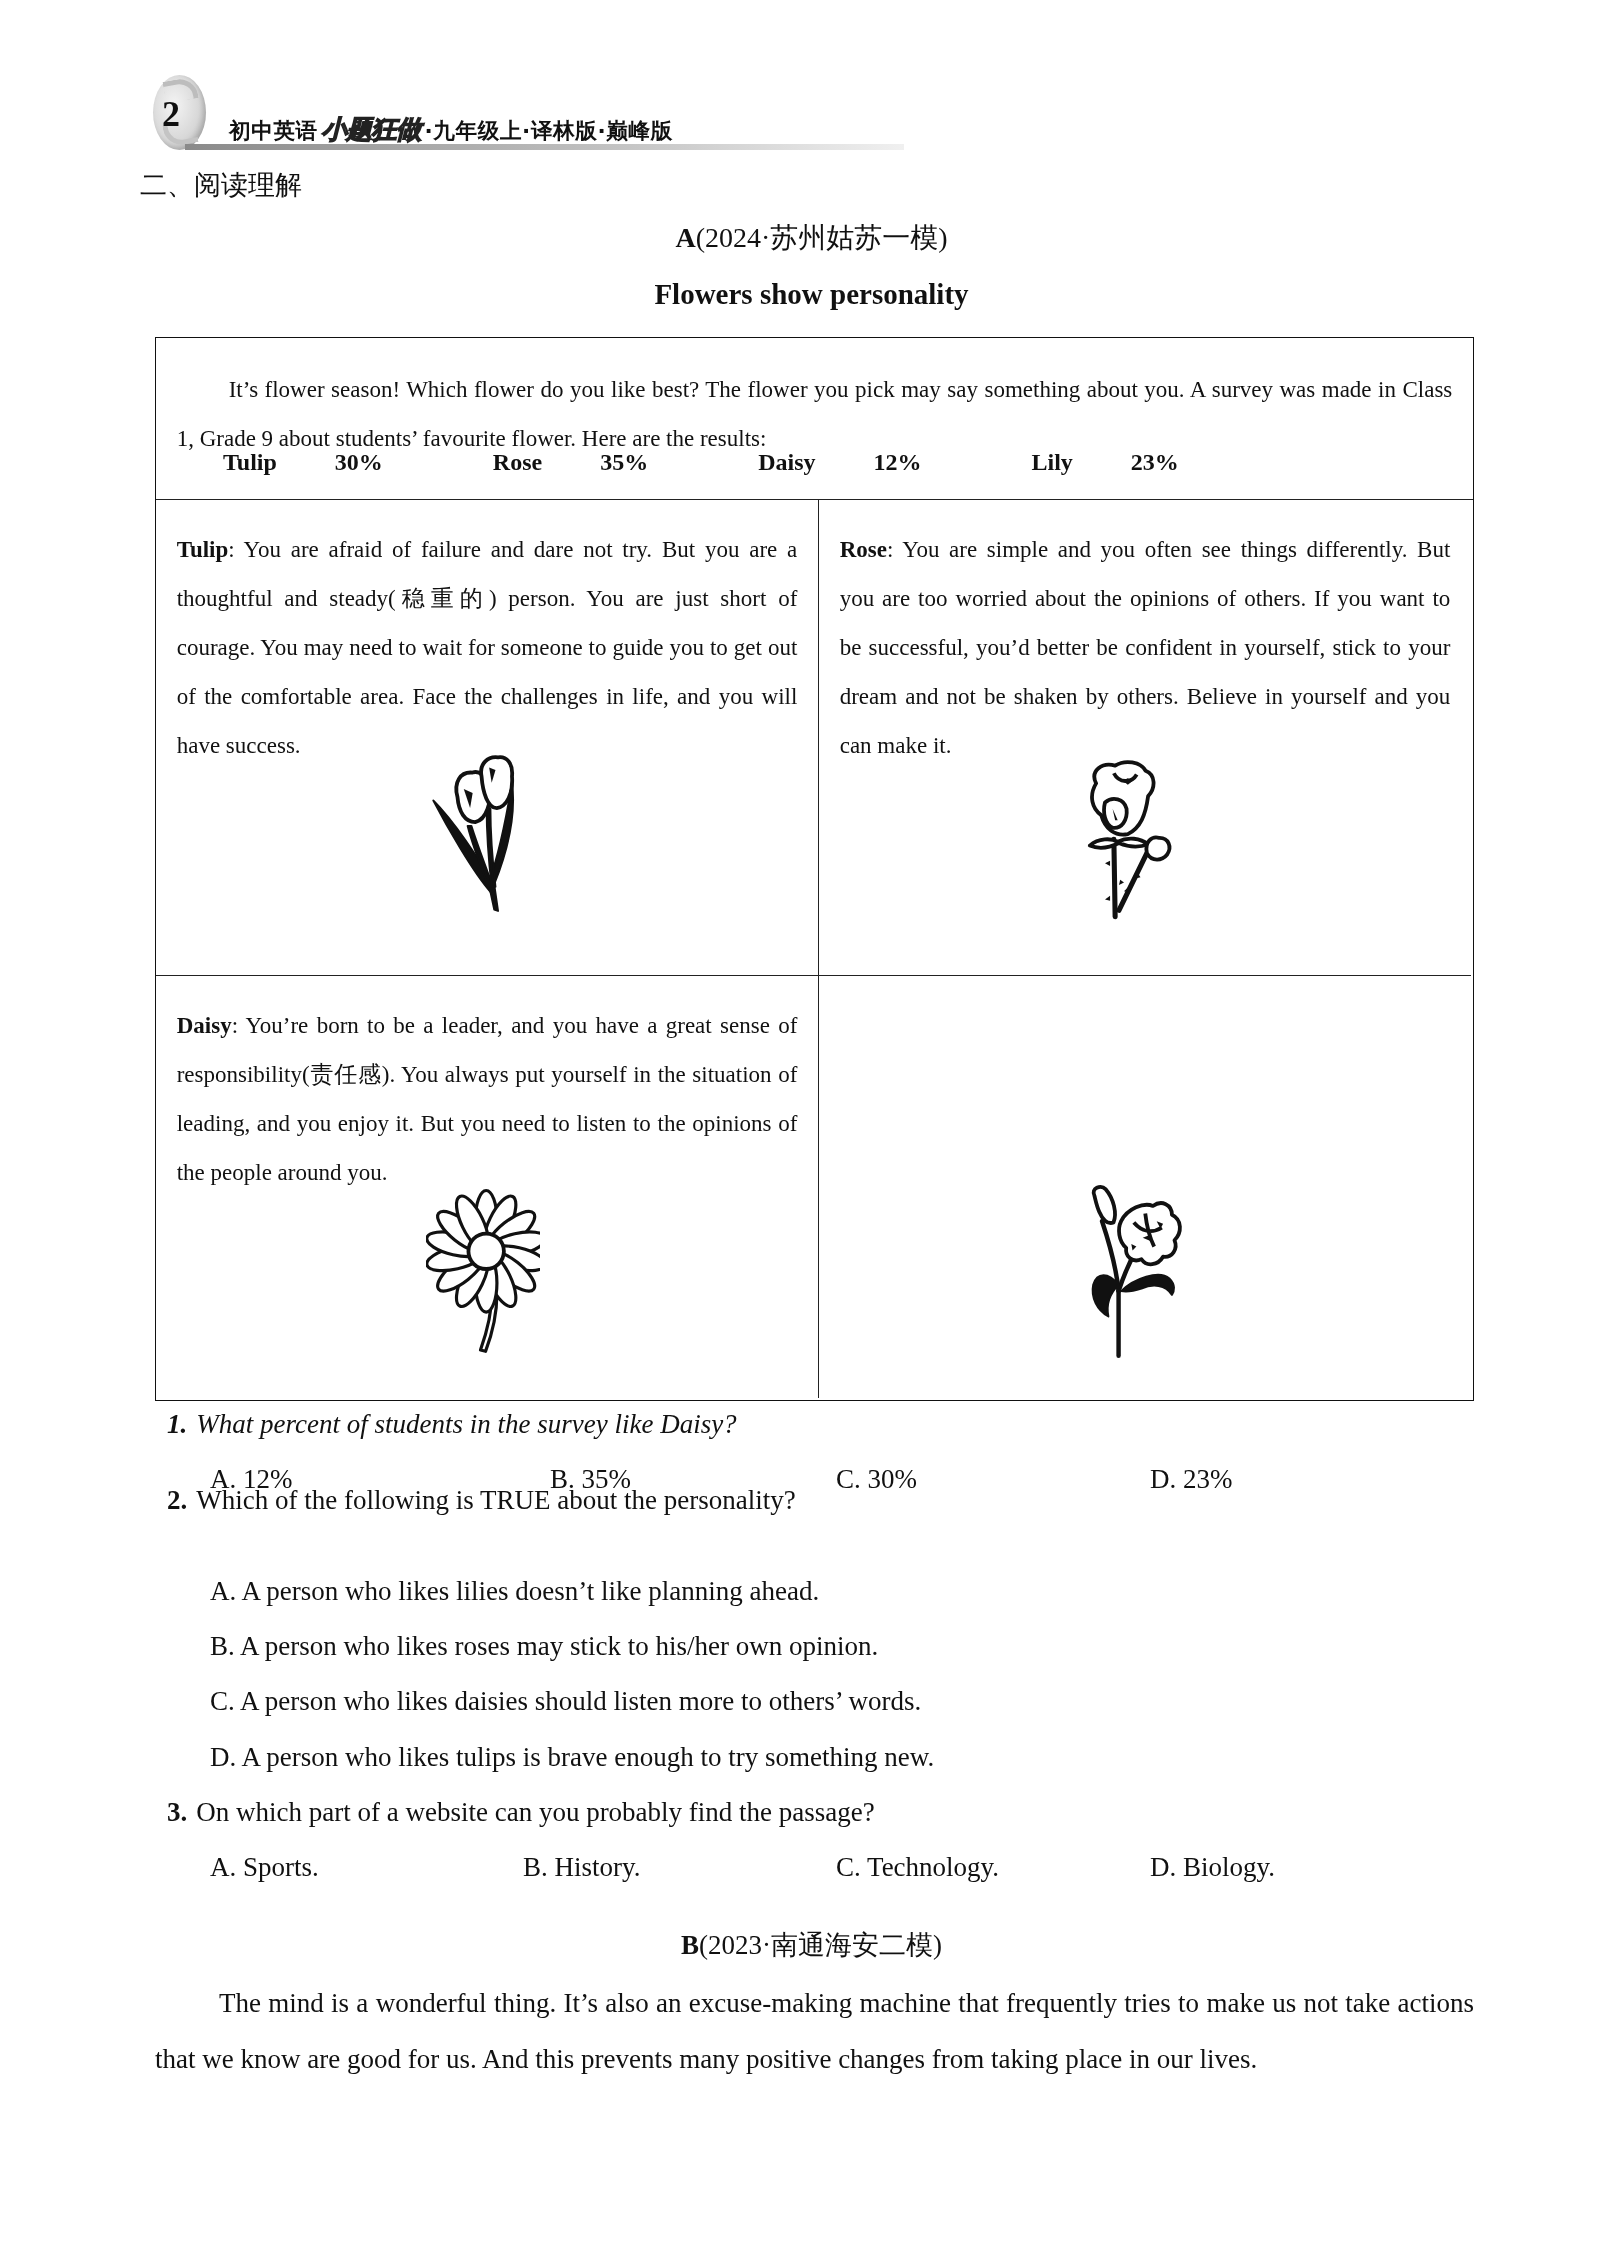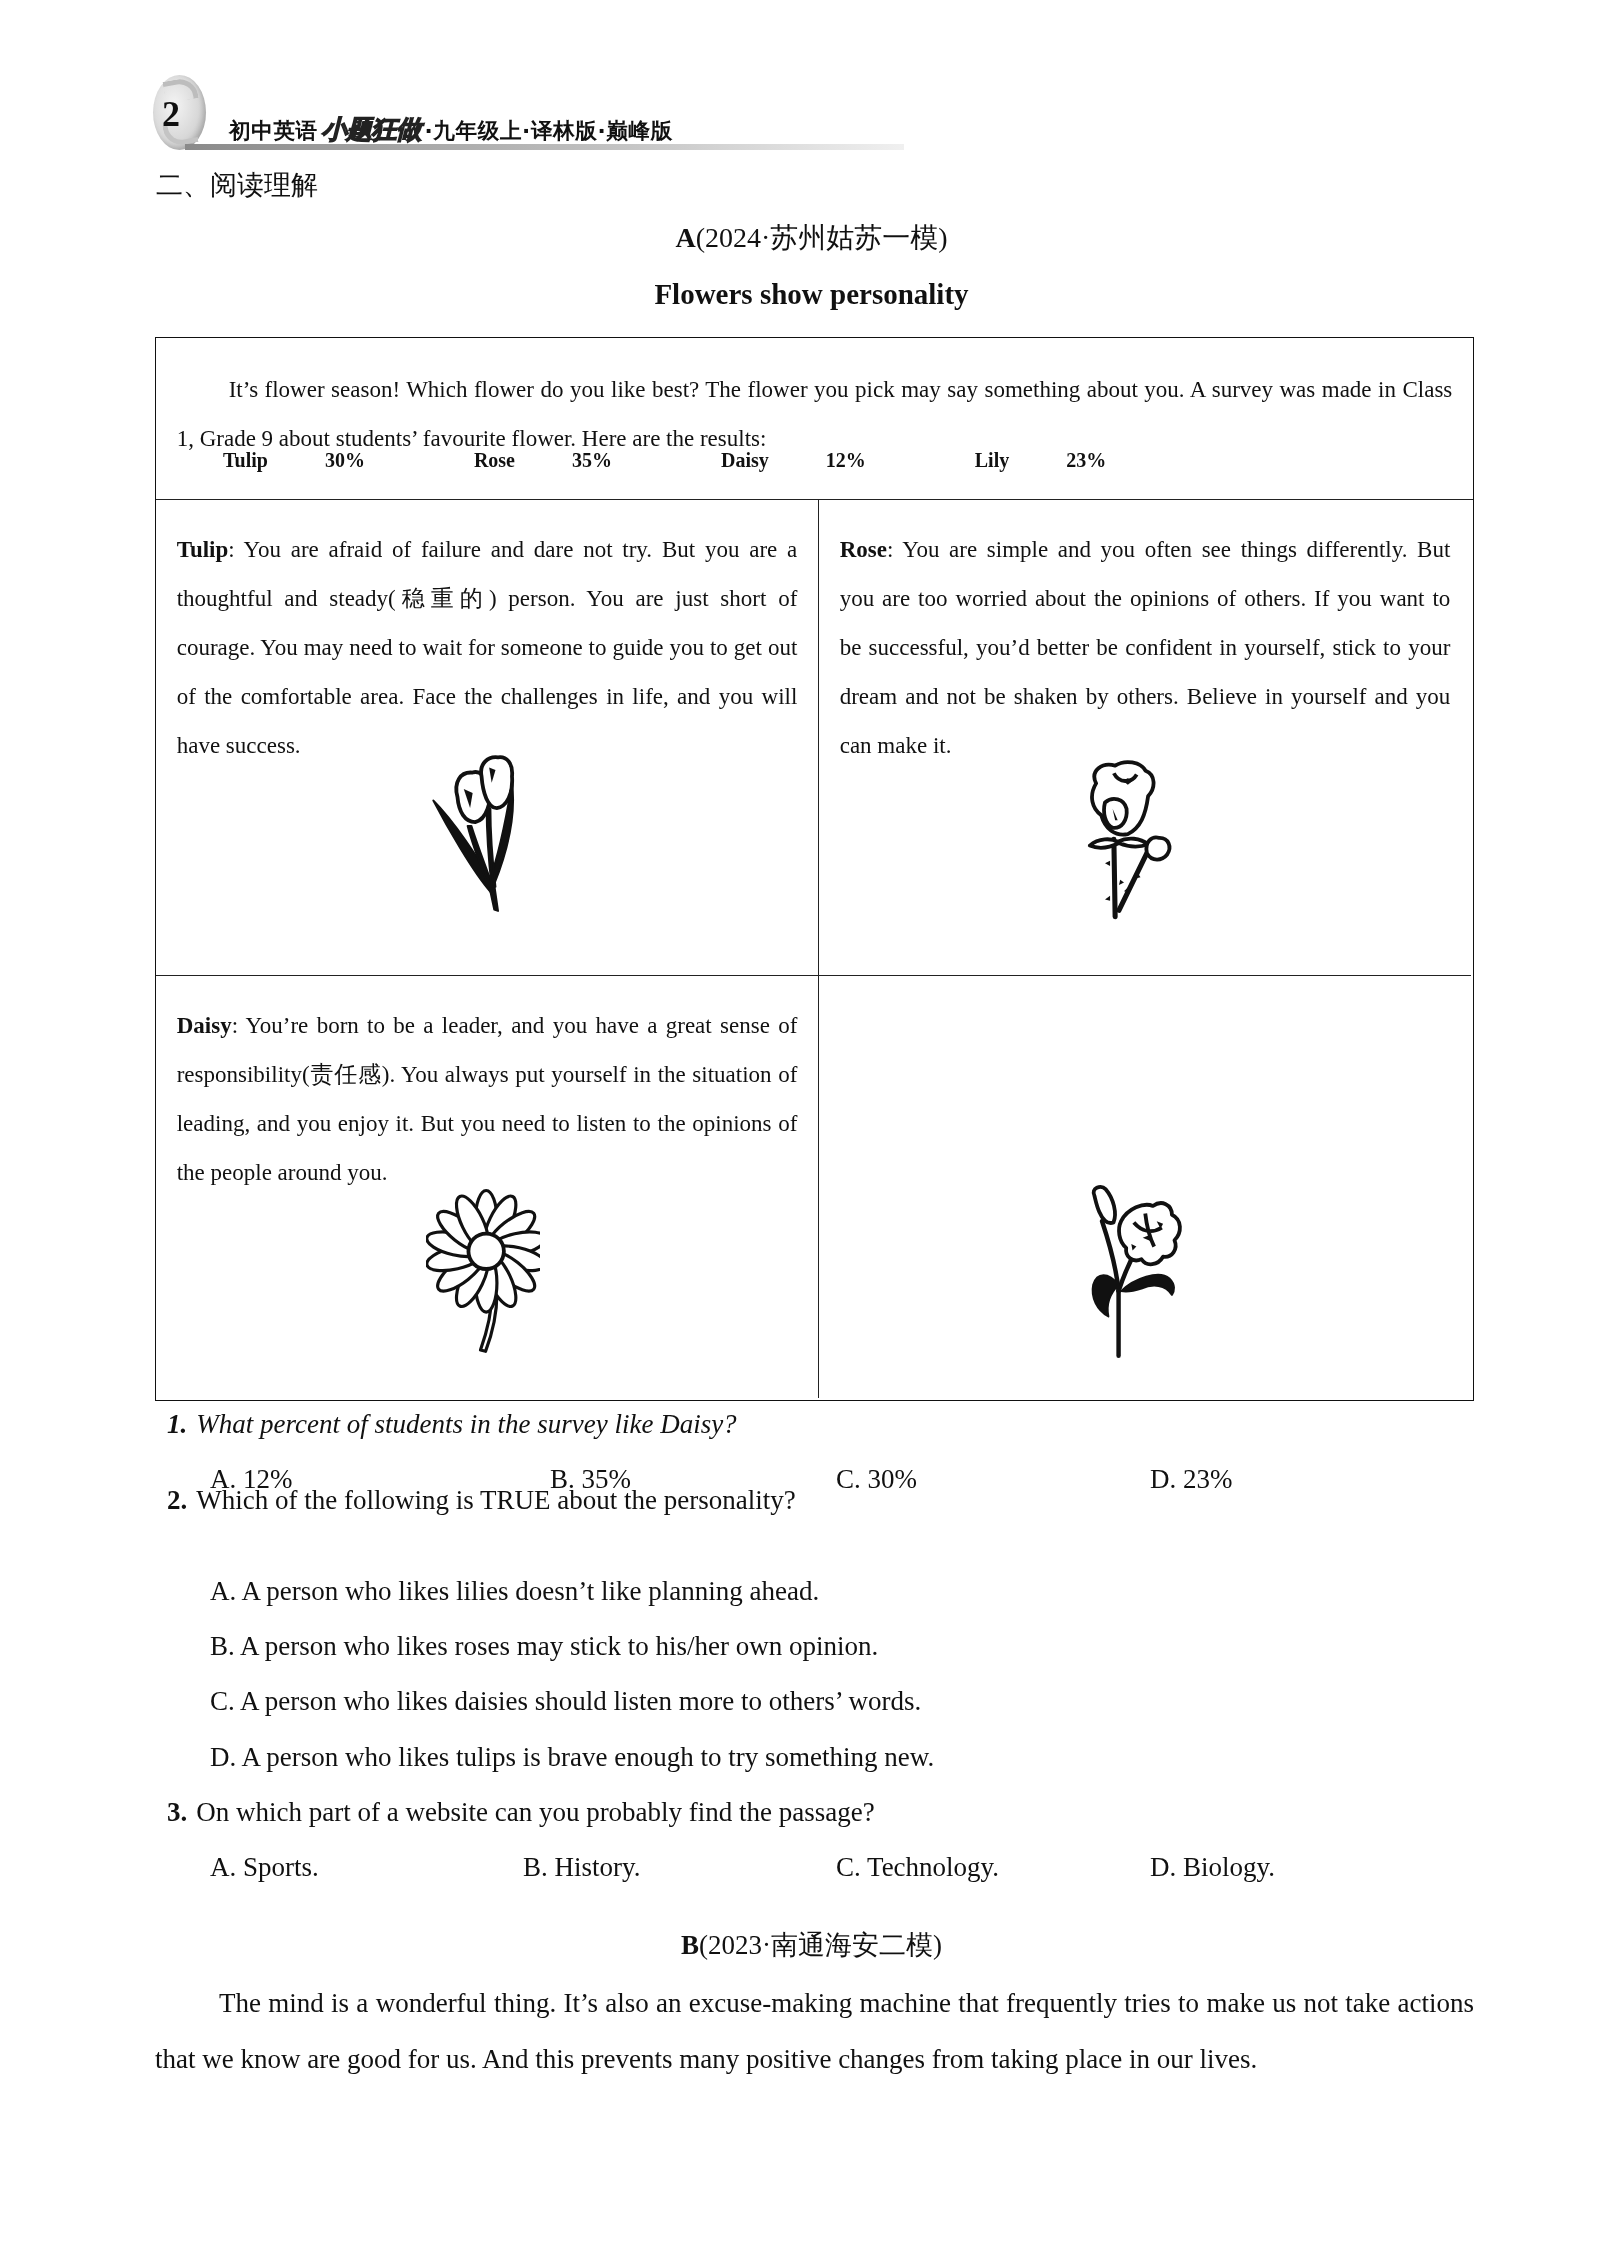--- a/index.html
+++ b/index.html
@@ -17,35 +17,35 @@
                border-bottom: 5.1px solid #c4c4c4; border-left: 5.1px solid #c4c4c4; border-radius: 0 0 0 19px; transform: rotate(-10deg); }
   .hdr-num { position: absolute; left: 28px; top: 18px; font-size: 36px; font-weight: bold;
              font-family: "Liberation Serif", serif; color: #111; z-index: 2; }
   .hdr-title { position: absolute; left: 95px; top: 38px; font-family: "DejaVu Sans", sans-serif;
                font-weight: bold; font-size: 21.6px; letter-spacing: 0.6px; white-space: nowrap; color: #111; }
   .hdr-brand { font-family: "DejaVu Serif", serif; font-style: italic; font-size: 25.4px; font-weight: bold;
                color: #e8e8e8; -webkit-text-stroke: 1.3px #222; margin: 0 3.8px; letter-spacing: -0.6px; }
   .hdr-rule { position: absolute; left: 51px; top: 69px; width: 719px; height: 6.4px;
               background: linear-gradient(to right, #8a8a8a 0%, #b8b8b8 50%, #f0f0f0 100%); }
 
-  .section-title { position: absolute; left: 156px; top: 167px; font-family: Liberation Serif, serif;
+  .section-title { position: absolute; left: 140px; top: 167px; font-family: Liberation Serif, serif;
                    font-size: 27px; color: #111; }
 
   .center-h { position: absolute; left: 0; width: 1623px; text-align: center; }
   .source-a { top: 219px; font-size: 28px; }
   .source-a b, .source-b b { font-weight: bold; }
   .passage-title { top: 278px; font-size: 29px; font-weight: bold; }
 
   
   .tbl { position: absolute; left: 155px; top: 337px; width: 1319px; height: 1064px;
          border: 1.9px solid #111; box-sizing: border-box; }
   .intro { position: absolute; left: 0; top: 0; width: 100%; height: 162px; border-bottom: 1.3px solid #222;
            box-sizing: border-box; padding: 19px 12.7px 0 12.7px; }
   .intro p { margin: 8px; font-size: 23px; line-height: 49px; text-align: justify; text-indent: 52px; }
-  .stats { position: absolute; left: 67px; top: 111px; font-size: 20px; font-weight: bold; white-space: nowrap; text-align: right; }
+  .stats { position: absolute; left: 67px; top: 111px; font-size: 24px; font-weight: bold; white-space: nowrap; text-align: right; }
   .stats span { margin-right: 52px; }
 
   .cell { position: absolute; box-sizing: border-box; padding: 16.5px 12.7px 0 12.7px; }
   .cell p { margin: 8px; font-size: 23px; line-height: 49px; text-align: justify; }
   .cell b { font-weight: bold; }
   .c-tl { left: 0; top: 162px; width: 663px; height: 476px; border-right: 1.3px solid #222; border-bottom: 1.3px solid #222; }
   .c-tr { left: 663px; top: 162px; width: 652px; height: 476px; border-bottom: 1.3px solid #222; }
   .c-bl { left: 0; top: 638px; width: 663px; height: 422px; border-right: 1.3px solid #222; }
   .c-br { left: 663px; top: 638px; width: 652px; height: 422px; }
   .flower { position: absolute; }

